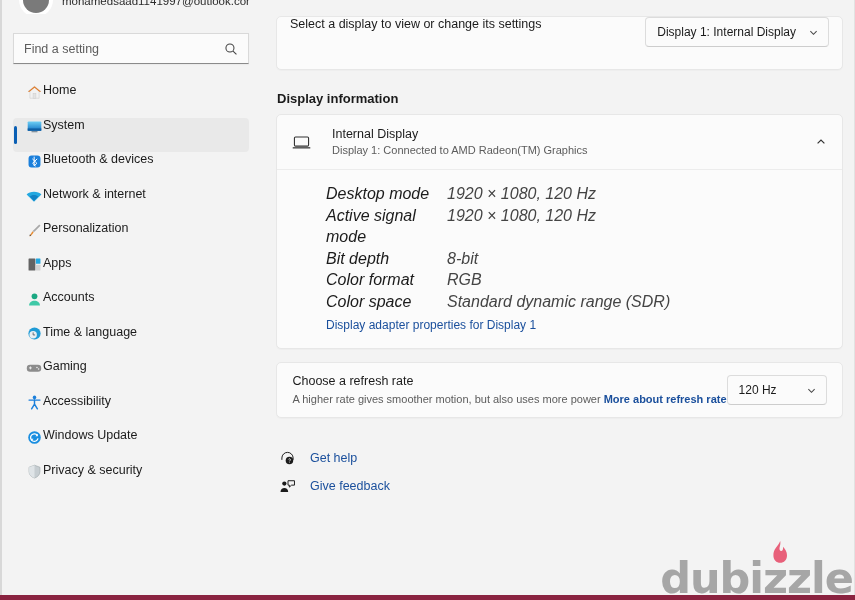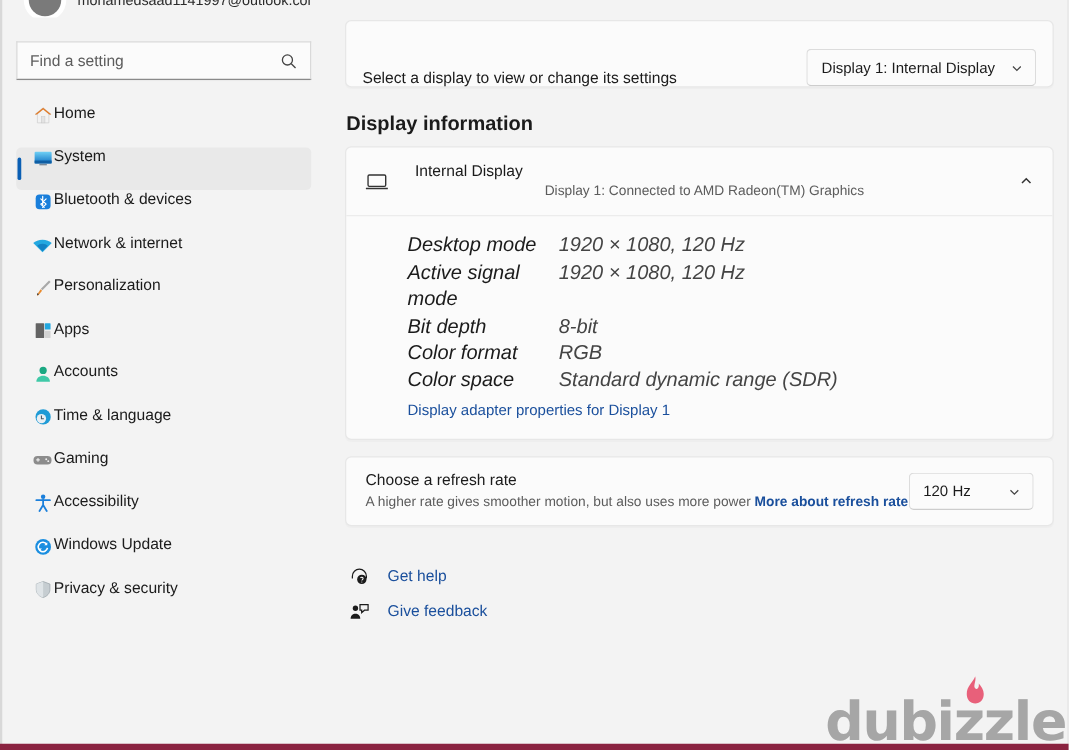--- a/index.html
+++ b/index.html
@@ -148,21 +148,21 @@
     background: #fbfbfb;
     border: 1px solid #e7e7e7;
     border-radius: 5px;
     box-shadow: 0 1px 1px rgba(0,0,0,0.022);
   }
 
   
   .banner {
     height: 54px;
     display: flex;
-    align-items: flex-end;
+    align-items: flex-start;
     justify-content: space-between;
     padding: 0 13px 0 13px;
   }
   .banner-text { font-size: 12.5px; color: #1b1b1b; }
 
   .combo {
     height: 30px;
     min-width: 168px;
     background: #fbfbfb;
     border: 1px solid #dcdcdc;
@@ -172,39 +172,39 @@
     align-items: center;
     justify-content: space-between;
     padding: 0 9px 0 11px;
     font-size: 12px;
     color: #1b1b1b;
     gap: 12px;
   }
   .combo .chev { color: #444; display: flex; }
 
   .section-title {
-    font-size: 16px;
+    font-size: 13px;
     font-weight: bold;
     color: #1b1b1b;
     margin: 21px 0 8px 1px;
   }
 
   
   .disp-card { padding: 0; }
   .disp-head {
     height: 54px;
     display: flex;
     align-items: center;
     padding: 0 15px 0 13px;
     gap: 20px;
   }
   .disp-head .mon-icon { flex: 0 0 22px; display: flex; align-items: center; justify-content: center; color: #333; }
   .disp-head-texts { flex: 1; }
   .disp-title { font-size: 12.5px; color: #1b1b1b; line-height: 16px; }
-  .disp-sub { font-size: 11px; color: #5c5c5c; line-height: 15px; margin-top: 1px; text-align: center; }
+  .disp-sub { font-size: 11px; color: #5c5c5c; line-height: 15px; margin-top: 1px; }
   .disp-head .chev-up { color: #333; display: flex; }
 
   .disp-divider { height: 1px; background: #ececec; margin: 0; }
 
   .disp-body { padding: 13px 0 12px 0; }
   .kv {
     display: flex;
     font-size: 16px;
     line-height: 21.5px;
     padding-left: 49px;

